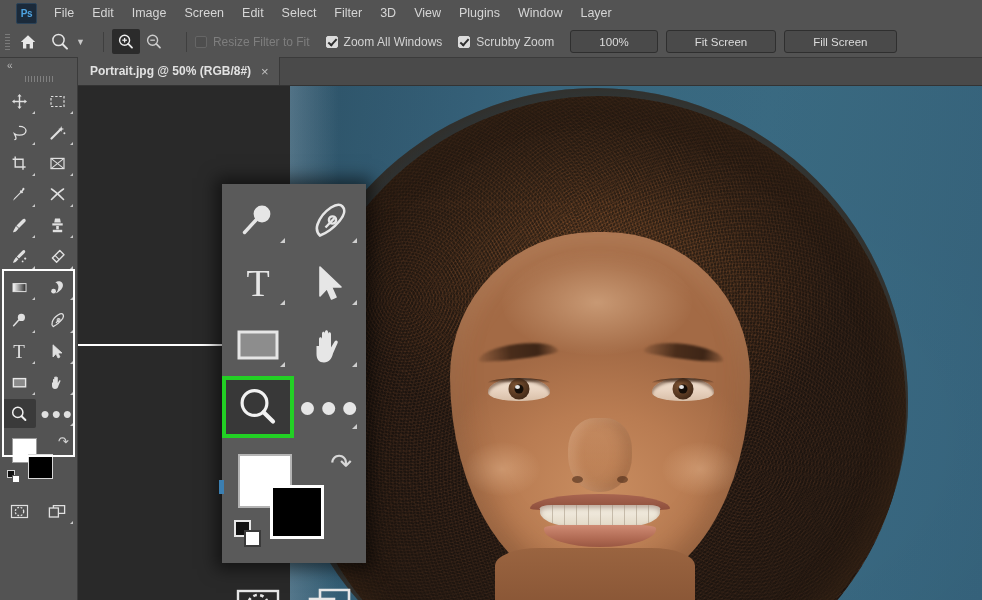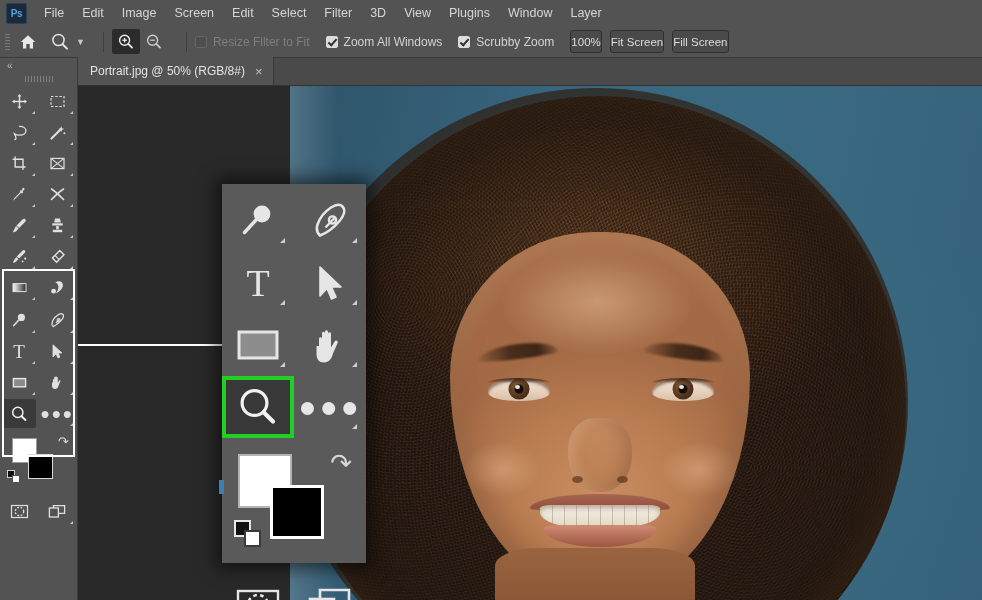--- a/index.html
+++ b/index.html
@@ -24,21 +24,21 @@
     background: #2b7cb8;
   }
 
   
   .menubar {
     position: absolute; top: 0; left: 0;
     width: 982px; height: 26px;
     background: #535353;
     display: flex; align-items: center;
     box-sizing: border-box;
-    padding-left: 6px;
+    padding-left: 16px;
   }
   .ps-logo {
     width: 21px; height: 21px;
     background: #1b2a3a;
     border: 1px solid #2a4258;
     border-radius: 2px;
     color: #4ea3e0;
     font-size: 10px; font-weight: bold;
     display: flex; align-items: center; justify-content: center;
     box-sizing: border-box;
@@ -123,21 +123,21 @@
   .chk-box.disabled { border-color: #666; background: #4e4e4e; }
   .chk-label { color: #d2d2d2; font-size: 12px; }
   .chk-label.disabled { color: #7e7e7e; }
   .opt-btn {
     height: 23px;
     background: #4a4a4a;
     border: 1px solid #2f2f2f;
     border-radius: 3px;
     color: #dcdcdc;
     font-size: 11.5px;
-    padding: 0 0;
+    padding: 0 28px;
     margin-right: 8px;
     display: flex; align-items: center; justify-content: center;
     box-sizing: border-box;
     font-family: "Liberation Sans", sans-serif;
   }
 
   
   .tabbar {
     position: absolute; top: 58px; left: 78px;
     width: 904px; height: 28px;
@@ -148,21 +148,21 @@
   }
   .doc-tab {
     height: 28px;
     background: #535353;
     border-right: 1px solid #393939;
     display: flex; align-items: center;
     padding: 0 10px 0 12px;
     box-sizing: border-box;
   }
   .doc-tab-title {
-    color: #e2e2e2; font-size: 12px; font-weight: normal;
+    color: #e2e2e2; font-size: 12px; font-weight: bold;
     white-space: nowrap;
     text-align: center;
   }
   .doc-tab-close {
     color: #c0c0c0; font-size: 13px; margin-left: 10px;
     line-height: 1;
   }
 
   
   .toolpanel {

